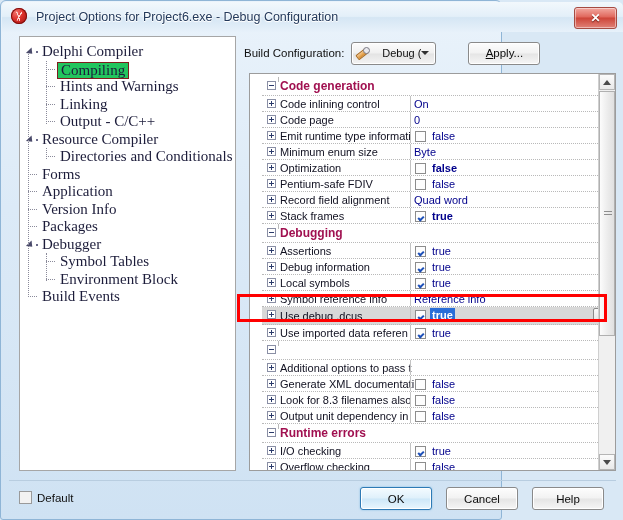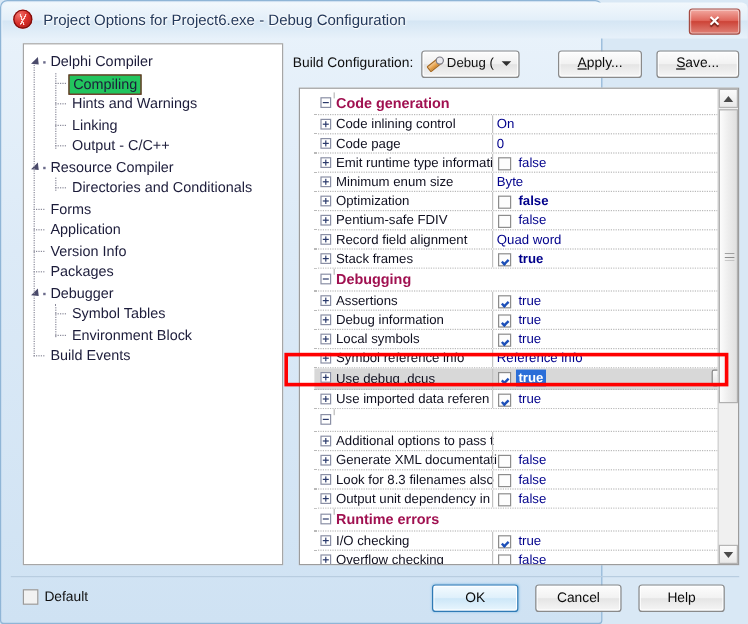--- a/index.html
+++ b/index.html
@@ -9,20 +9,21 @@
     font-size:11px;
     background:#d9e8f5;
   }
   
   #window{
     position:absolute;left:0;top:0;width:502px;height:520px;
     box-sizing:border-box;
     background:linear-gradient(180deg,#eaf3fb 0%, #dceaf7 40%, #cfe2f3 100%);
     border:1px solid #8fb5d6;
     border-radius:6px 6px 3px 3px;
+    text-align:right;
   }
   #titlebar{
     position:absolute;left:1px;top:1px;width:621px;height:30px;
     box-sizing:border-box;
     display:flex;align-items:center;
     border-radius:5px 5px 0 0;
     background:linear-gradient(180deg,#f2f8fc 0%,#e3eff9 48%,#d5e6f4 52%,#e7f1fa 100%);
   }
   #app-icon{
     width:18px;height:18px;margin-left:9px;margin-right:7px;position:relative;flex:0 0 auto;
@@ -59,22 +60,23 @@
     position:absolute;left:8px;top:32px;width:607px;height:481px;
   }
   
   #tree-panel{
     position:absolute;left:10px;top:3px;width:217px;height:435px;
     background:#fff;border:1px solid #a6a6a6;box-sizing:border-box;
     overflow:hidden;
   }
   .tnode{
     position:relative;height:17.5px;line-height:17.5px;
-    font-size:12px;color:#1c1c3a;white-space:nowrap;
+    font-size:15px;color:#1c1c3a;white-space:nowrap;
     cursor:default;
+    font-family:Liberation Serif, serif;
   }
   .tnode .lbl{position:absolute;top:0;}
   .tnode.sel .lbl{
     background:#22c55e;border:1px solid #7f1d1d;
     padding:0 3px;margin-left:-3px;height:15px;line-height:15px;top:1px;
   }
   .tri{
     position:absolute;width:0;height:0;
     border-left:5px solid #4a4a6a;
     border-top:4px solid transparent;
@@ -356,23 +358,20 @@
           <div class="wrench">
             <div class="handle"></div>
               <div class="head"></div>
           </div>
           <div id="bcfg-text">Debug (</div>
           <div class="cbarrow"></div>
         </div>
         <div id="apply-btn" class="btn">
           <span><span class="ul">A</span><span>pply...</span></span>
         </div>
-        <div id="save-btn" class="btn">
-          <span><span class="ul">S</span><span>ave...</span></span>
-        </div>
       </div>
 
       <div id="grid">
         <div id="grid-inner">
             <div class="crow">
               <div class="cexp"></div>
               <div class="ctick"></div>
               <div class="clabel">Code generation</div>
             </div>
             <div class="prow">

